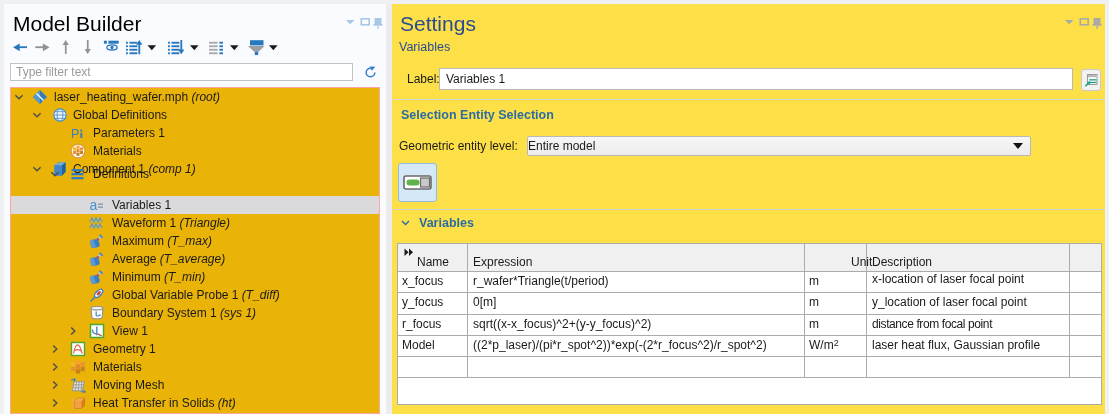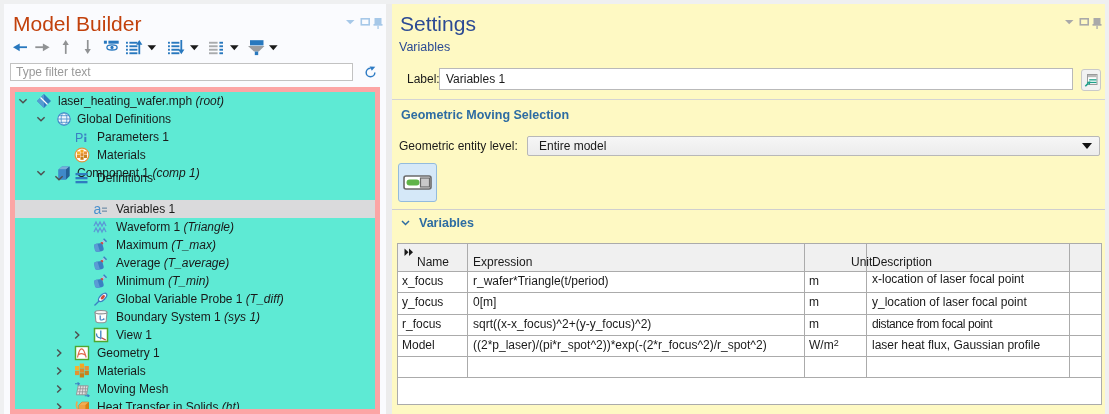--- a/index.html
+++ b/index.html
@@ -1,29 +1,29 @@
 <!DOCTYPE html>
 <html><head>
 <meta charset="utf-8">
 <style>
 * { margin:0; padding:0; box-sizing:border-box; }
 html,body { width:1109px; height:414px; overflow:hidden; }
 body { font-family:"Liberation Sans", sans-serif; background:#eff0f1; position:relative; font-size:12px; color:#1a1a1a; }
 .abs { position:absolute; }
 #leftpanel { left:4px; top:4px; width:382px; height:410px; background:#fafbfe; }
 #divider { left:386px; top:0px; width:6px; height:414px; background:#ececec; }
-#rightpanel { left:392px; top:4px; width:713px; height:410px; background:#fef9c3; }
+#rightpanel { left:392px; top:4px; width:713px; height:410px; background:#fde047; }
 #rightgutter { left:1105px; top:0; width:4px; height:414px; background:#eff0f1; }
 .ptitle { font-size:21px; }
-#mbtitle { left:9px; top:8px; color:#c2410c; }
+#mbtitle { left:9px; top:8px; color:#000000; }
 #settitle { left:8px; top:8px; color:#2b4a94; }
 #setsub { left:7px; top:36px; color:#2b4a94; font-size:12.5px; }
 .wicons { top:9px; width:40px; height:16px; }
 #filterbox { left:6px; top:59px; width:343px; height:18px; background:#fff; border:1px solid #c2c2c2; color:#9a9a9a; line-height:16px; padding-left:5px; }
-#treebox { left:6px; top:83px; width:370px; height:327px; background:#5eead4; border:5px solid #fca5a5; overflow:hidden; }
+#treebox { left:6px; top:83px; width:370px; height:327px; background:#eab308; border:1px solid #fca5a5; overflow:hidden; }
 .trow { position:absolute; left:0; width:368px; height:18px; }
 .trow.sel { background:#dadadc; }
 .trow .caret { position:absolute; top:3px; width:12px; height:12px; }
 .trow .ticon { position:absolute; top:1px; width:16px; height:16px; }
 .trow .tlabel { position:absolute; top:2px; white-space:nowrap; }
 .it { font-style:italic; }
 sup { font-size:9px; vertical-align:3px; }
 .sep { height:1px; background:#d4d4d4; }
 .sechead { color:#2d6ca2; font-weight:bold; font-size:12.5px; }
 </style>
@@ -322,23 +322,23 @@
     <svg style="position:absolute; left:2px; top:3px; width:14px; height:14px" viewBox="0 0 14 14">
       <rect x="3.5" y="1.5" width="9.5" height="10" fill="#fff" stroke="#9a9a9a" stroke-width="1"></rect>
       <rect x="4" y="2" width="8.5" height="2.2" fill="#b9b9b9"></rect>
       <rect x="5.2" y="6.2" width="7.3" height="1.3" fill="#1da089"></rect>
       <rect x="5.2" y="8.8" width="7.3" height="1.3" fill="#1da089"></rect>
       <path d="M6.3 8.3 L2.7 8.9 L5.9 12 Z" fill="#1da089"></path>
       <path d="M1.3 13.3 L4.2 10.4" stroke="#1da089" stroke-width="1.5"></path>
     </svg>
   </div>
   <div class="abs sep" style="left:0; top:95px; width:713px;"></div>
-  <span class="abs sechead" style="left:9px; top:104px;">Geometric Moving Selection</span>
+  <span class="abs sechead" style="left:9px; top:104px;">Selection Entity Selection</span>
   <span class="abs" style="left:7px; top:135px;">Geometric entity level:</span>
-  <div class="abs" style="left:135px; top:132px; width:573px; height:20px; background:linear-gradient(#f6f6f6,#ececec); border:1px solid #b8b8b8; border-radius:2px; line-height:18px; padding-left:11px;">Entire model
+  <div class="abs" style="left:135px; top:132px; width:504px; height:20px; background:linear-gradient(#f6f6f6,#ececec); border:1px solid #b8b8b8; border-radius:2px; line-height:18px; ">Entire model
     <svg style="position:absolute; right:7px; top:6px; width:10px; height:7px" viewBox="0 0 10 7">
         <path d="M0 0 L10 0 L5 6 Z" fill="#111"></path>
       </svg>
   </div>
   <div class="abs" style="left:6px; top:159px; width:39px; height:39px; background:#d5e8f8; border:1px solid #93bbdd; border-radius:3px;">
     <svg style="position:absolute; left:4px; top:11px; width:29px; height:15px" viewBox="0 0 29 15">
       <rect x="1" y="1" width="27" height="13" rx="2" fill="#fff" stroke="#6a6a6a" stroke-width="1.6"></rect>
       <rect x="3.5" y="4.5" width="13" height="6" rx="3" fill="#5fb348"></rect>
       <rect x="17.5" y="3" width="9" height="9" fill="#c9c9c9" stroke="#6a6a6a" stroke-width="1.2"></rect>
     </svg>

